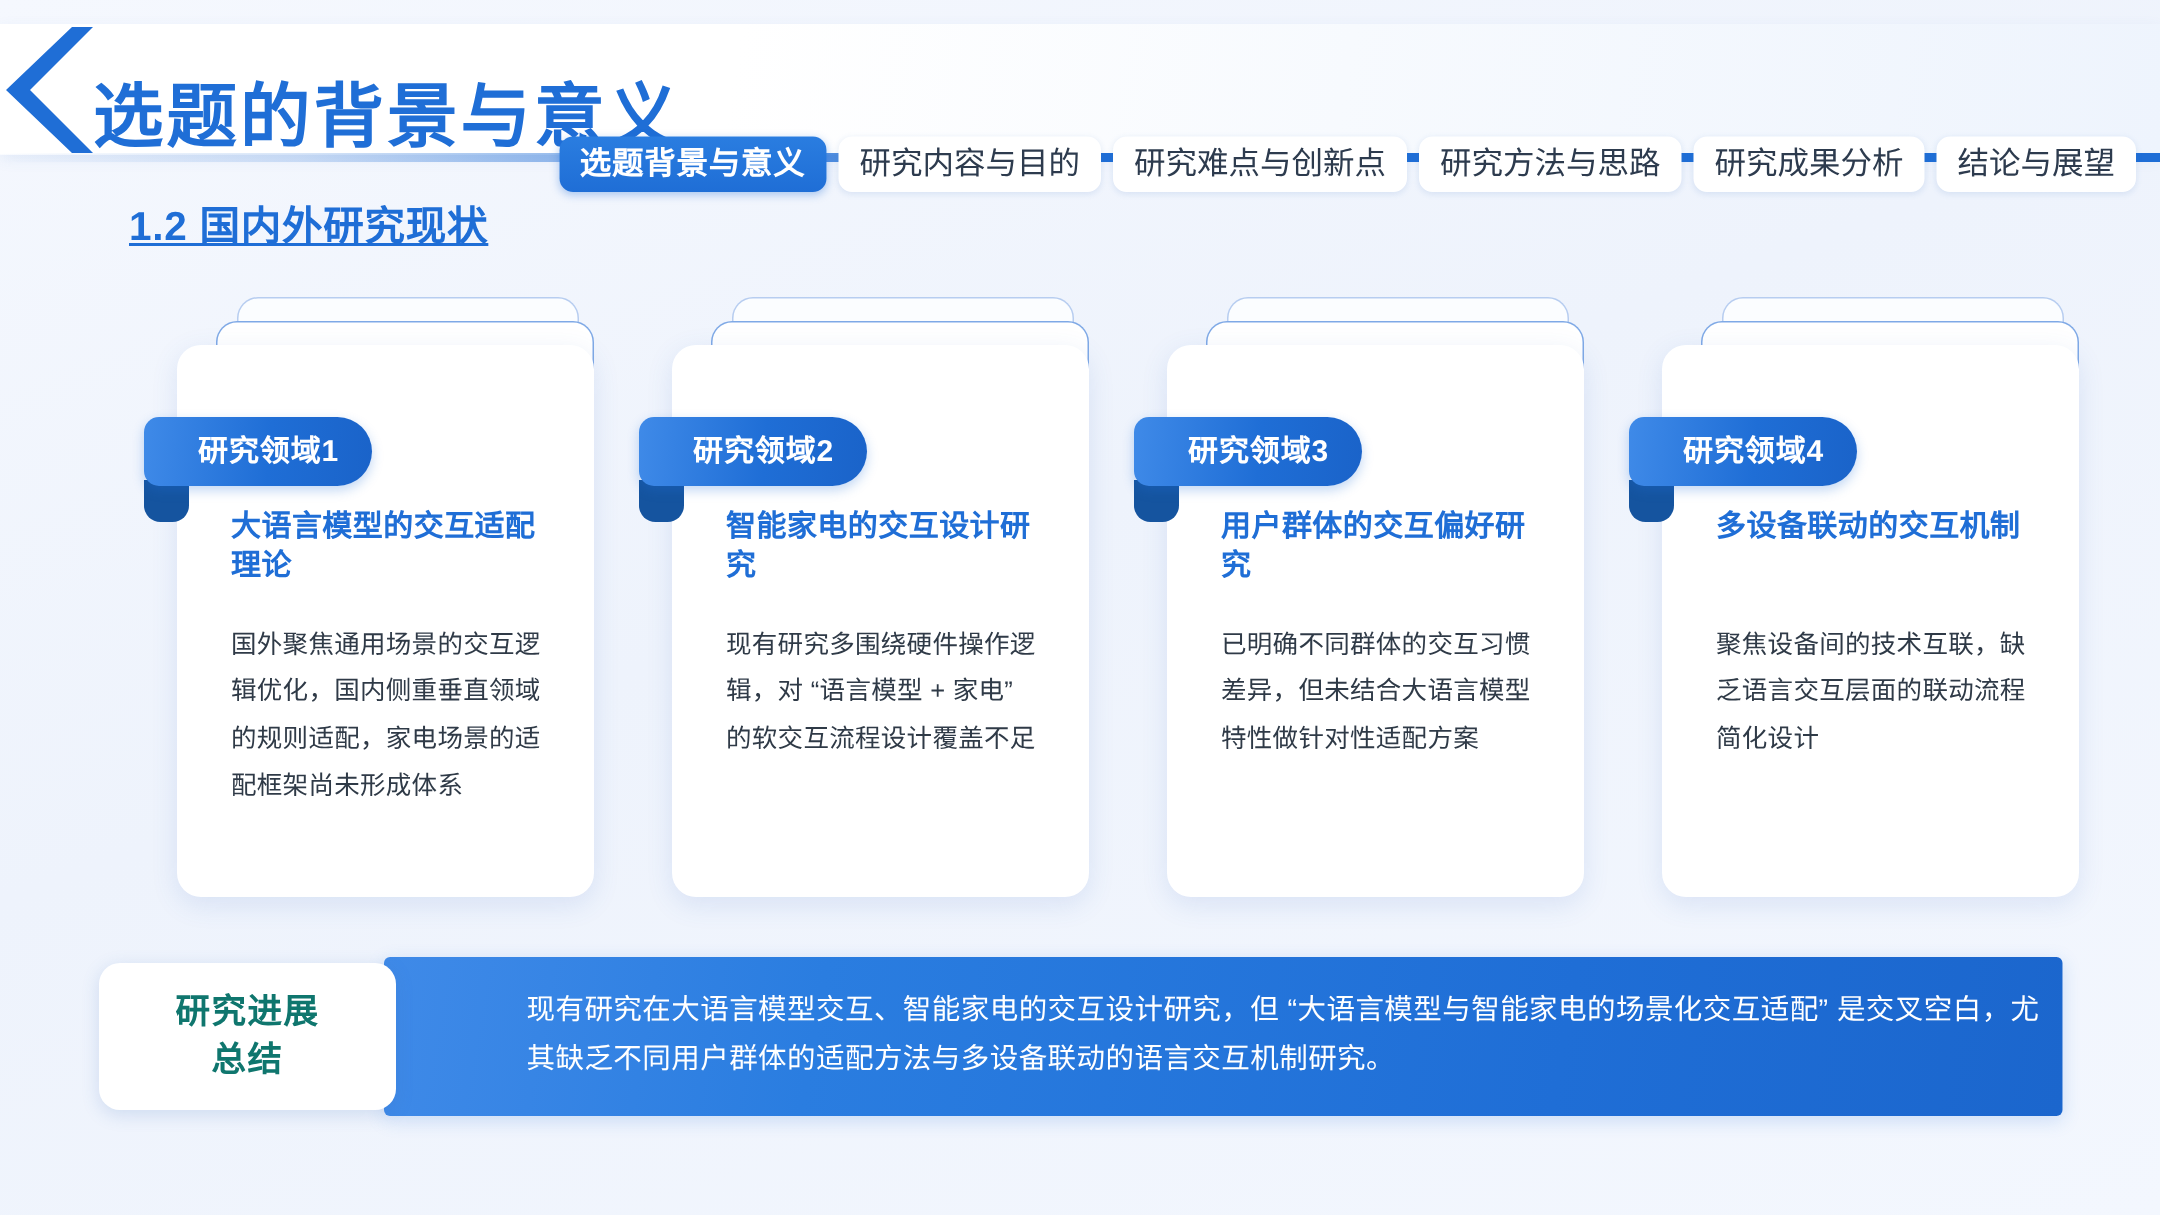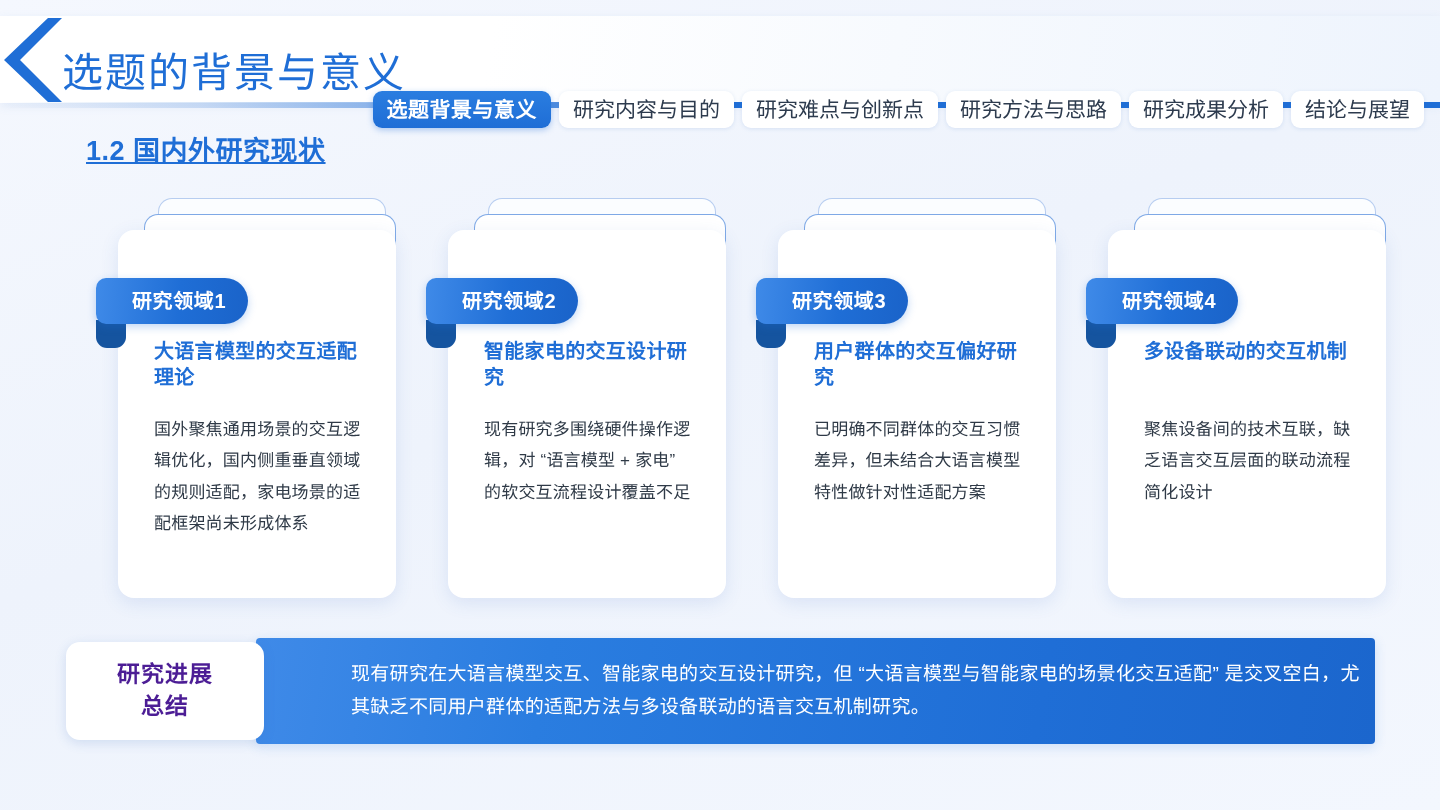--- a/index.html
+++ b/index.html
@@ -41,22 +41,22 @@
   .header-underline {
     position: absolute;
     left: 0; top: 102px;
     width: 1440px;
     height: 6px;
     background: linear-gradient(90deg, rgba(31,110,214,0.0) 0%, rgba(31,110,214,0.18) 14%, rgba(31,110,214,0.55) 30%, #1f6ed6 48%, #1f6ed6 100%);
   }
   .header-title {
     position: absolute;
     left: 62px; top: 39px;
-    font-size: 41px;
-    font-weight: 400;
+    font-size: 47px;
+    font-weight: 700;
     color: #1f6ed6;
     letter-spacing: 2px;
     z-index: 5;
     white-space: nowrap;
   }
 
   
   .tabs {
     position: absolute;
     right: 16px; top: 48px;
@@ -222,21 +222,21 @@
     box-shadow: 0 3px 12px rgba(60,110,190,0.18);
     display: flex;
     align-items: center;
     justify-content: center;
     text-align: center;
     z-index: 2;
   }
   .summary-badge-text {
     font-size: 23px;
     font-weight: 700;
-    color: #4c1d95;
+    color: #0f766e;
     line-height: 1.38;
     letter-spacing: 1px;
   }
   .summary-text {
     position: absolute;
     left: 285px; top: 20px;
     width: 1010px;
     color: #ffffff;
     font-size: 19px;
     line-height: 1.72;

